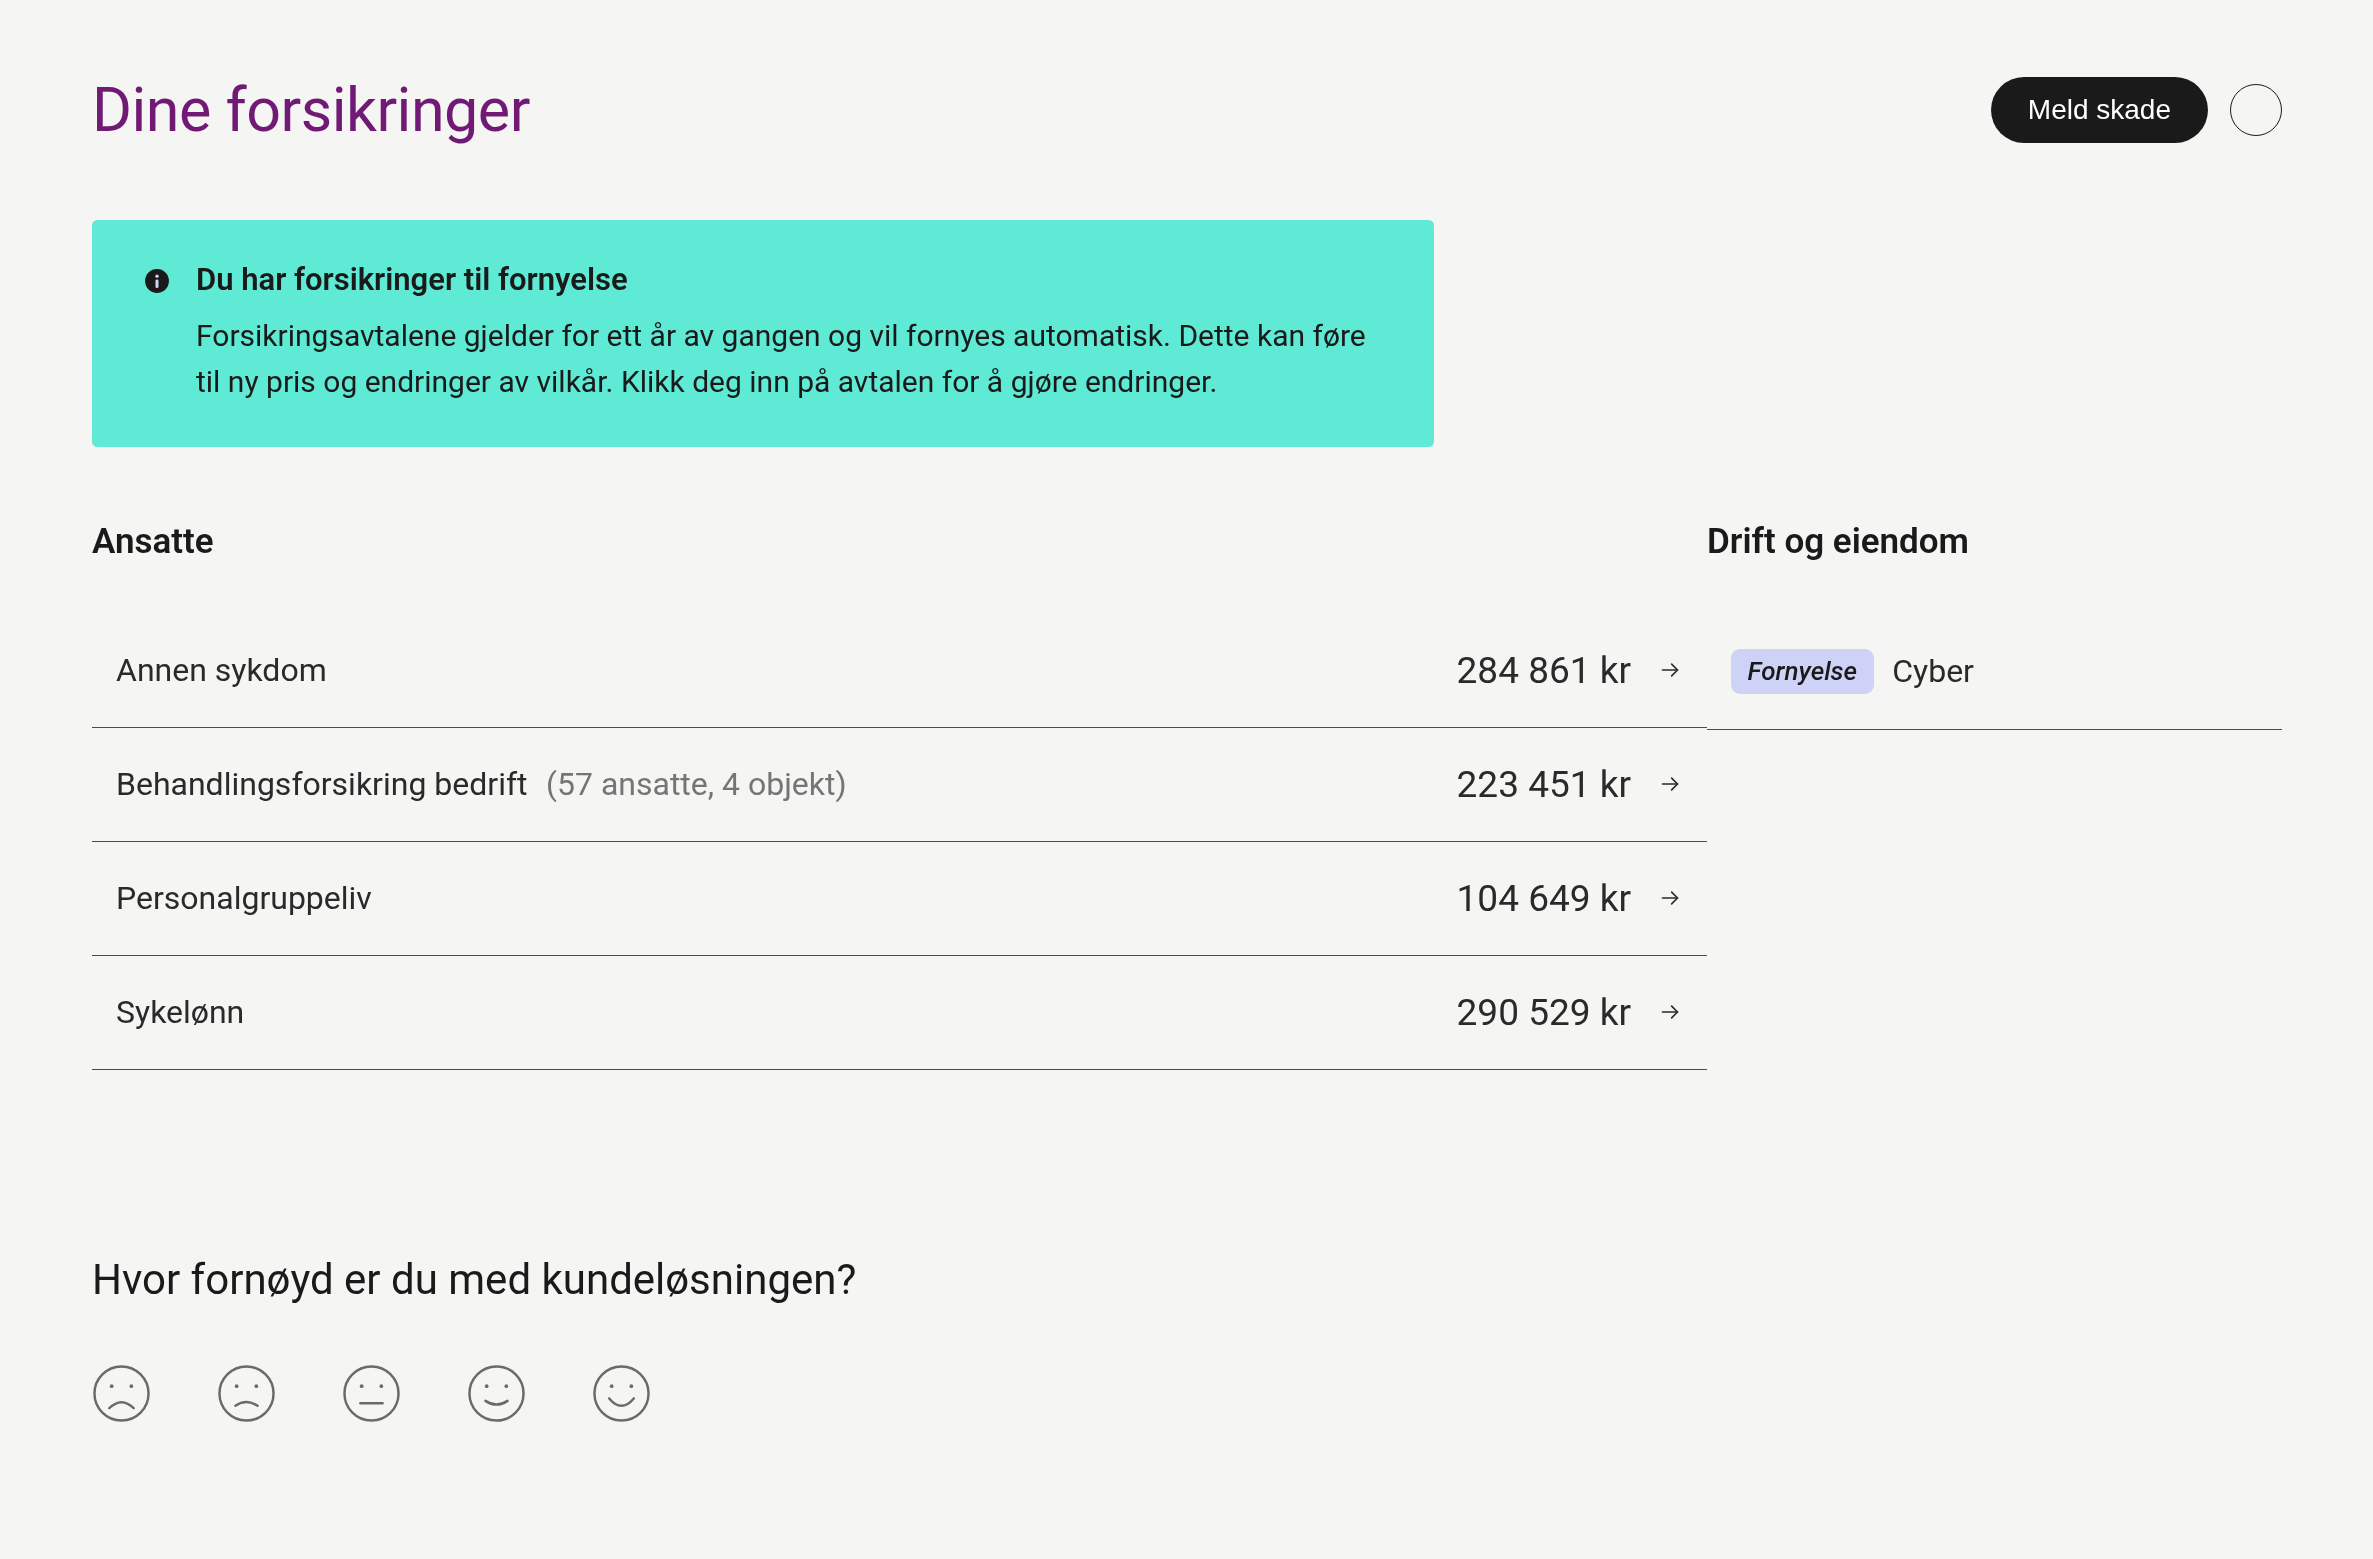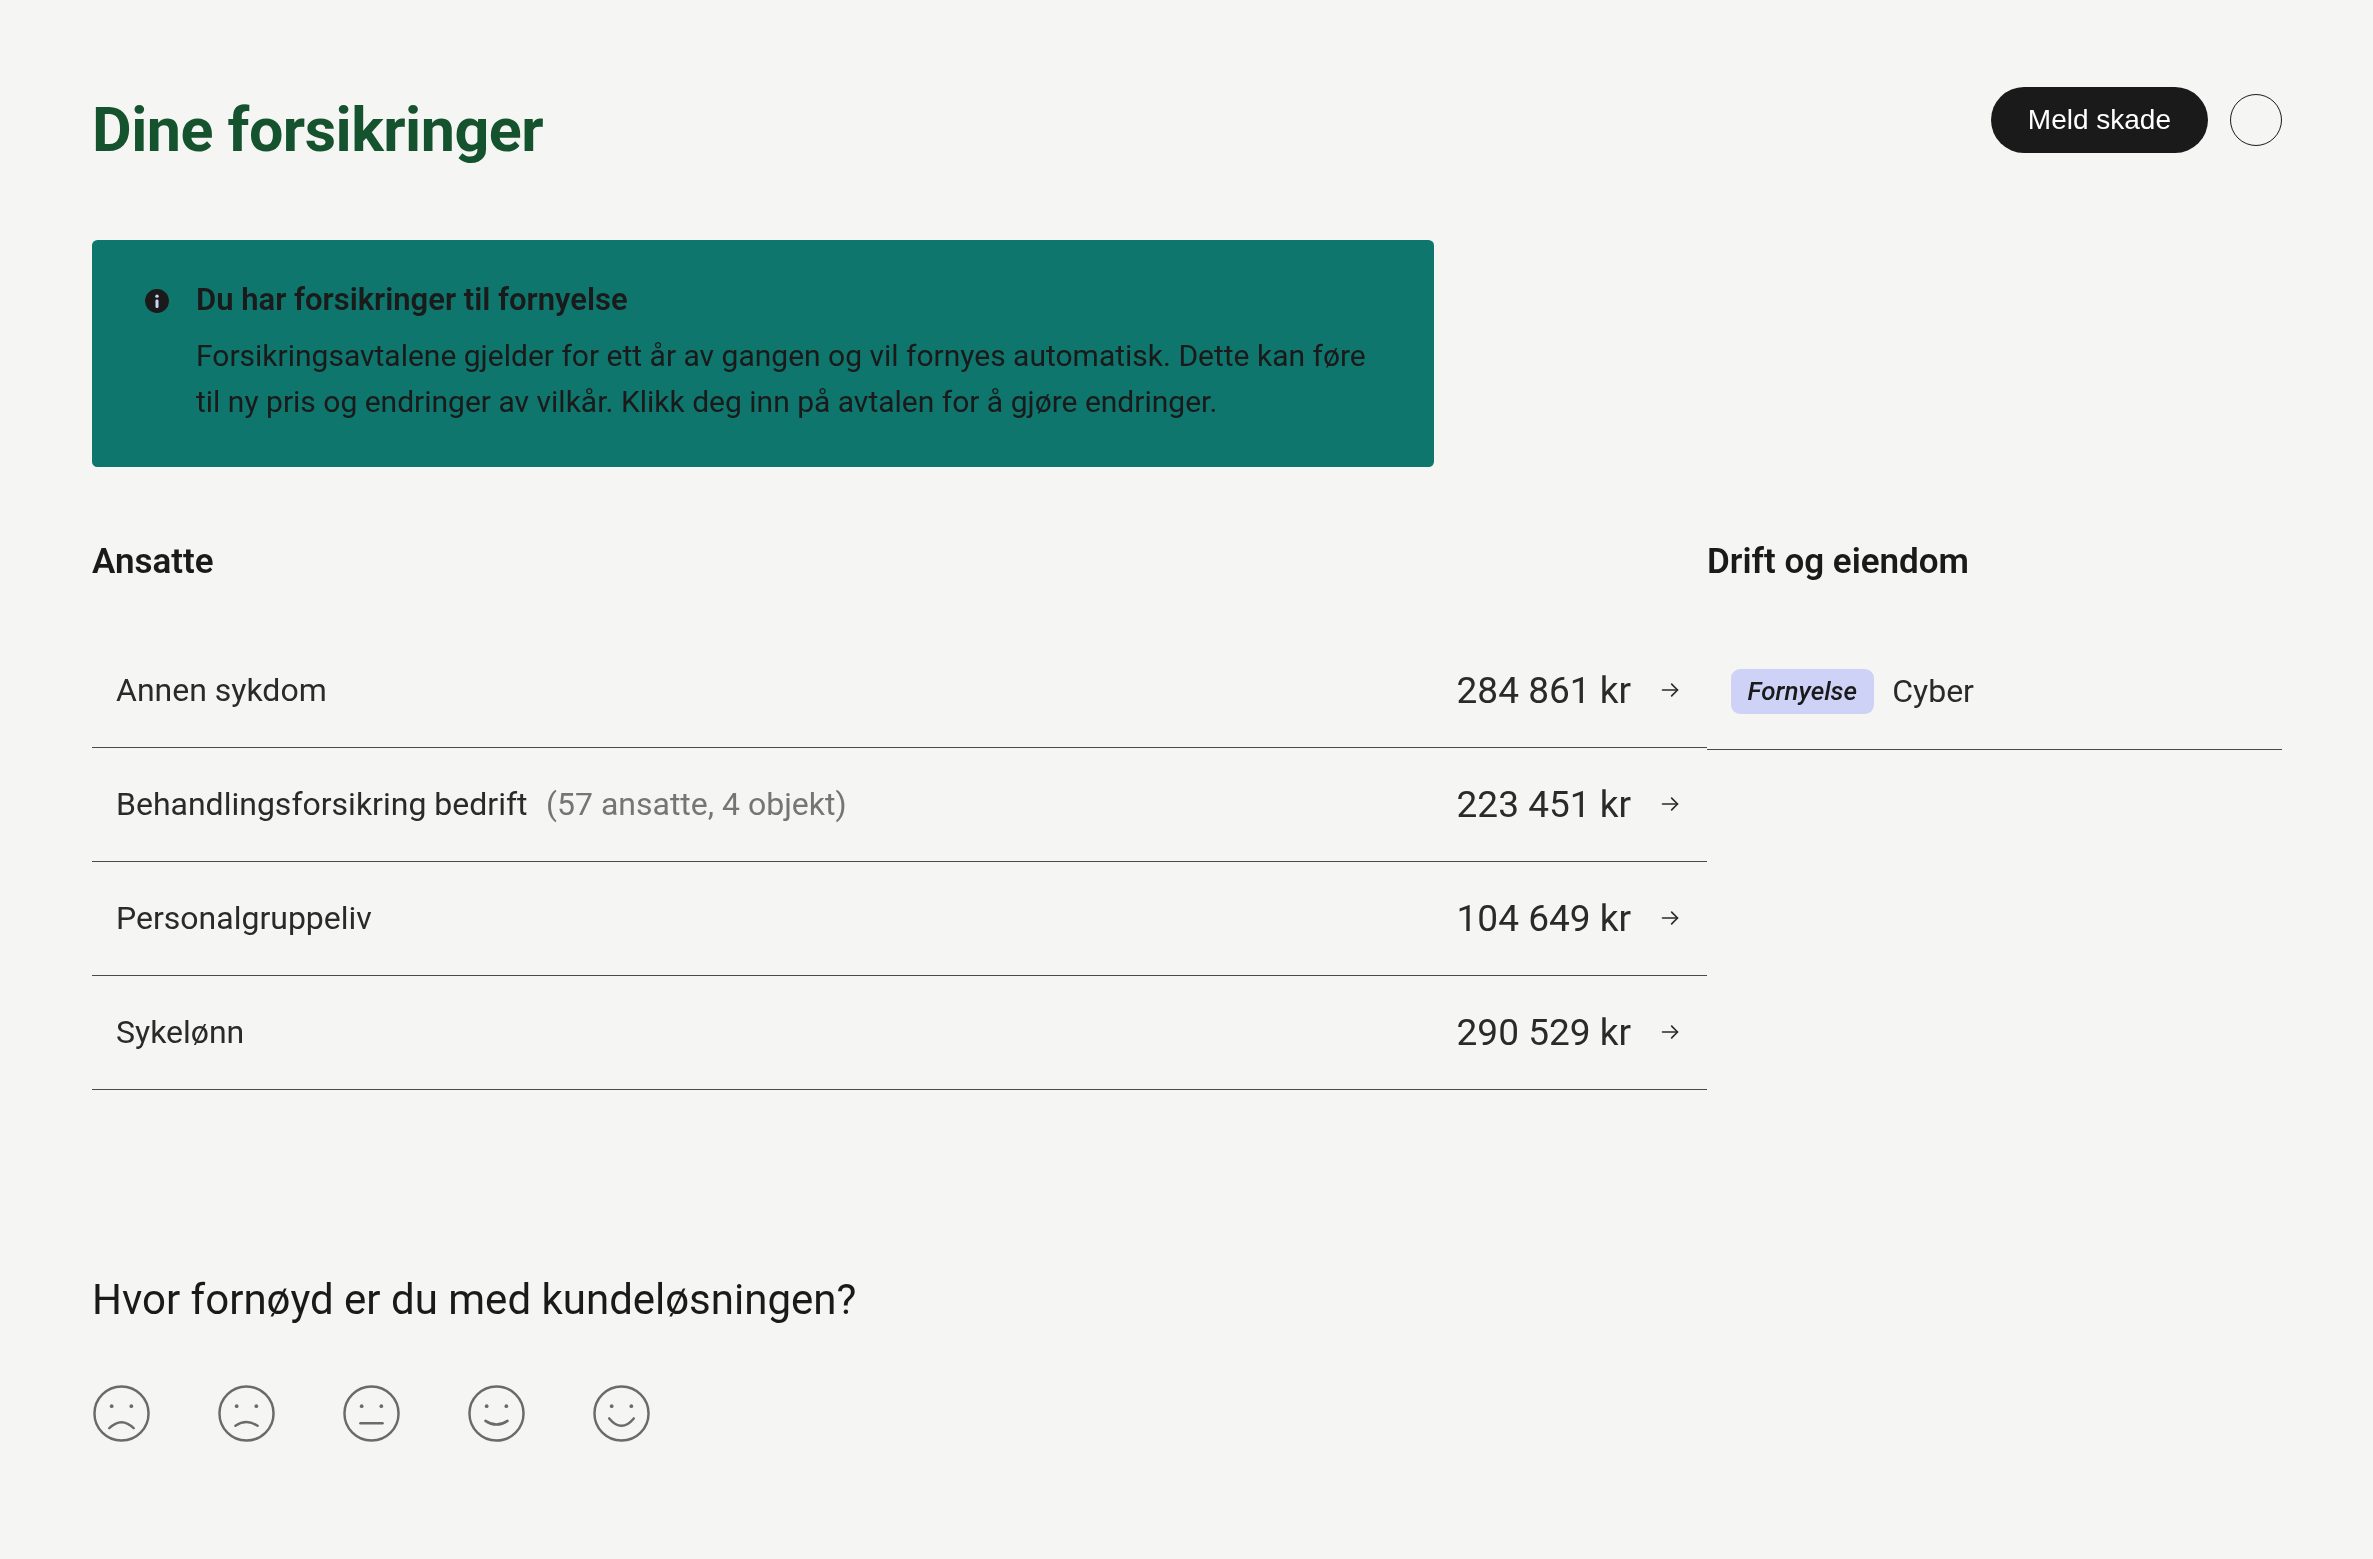--- a/index.html
+++ b/index.html
@@ -19,24 +19,23 @@
     padding: 74px 92px 55px 92px;
   }
   .header-row {
     display: flex;
     justify-content: space-between;
     align-items: center;
     margin-bottom: 74px;
   }
   .page-title {
     font-size: 61px;
-    font-weight: 700;
+    font-weight: 400;
     letter-spacing: -0.5px;
-    color: #14532d;
-    margin-top: 20px;
+    color: #701a75;
   }
   .header-actions {
     display: flex;
     align-items: center;
     gap: 22px;
   }
   .btn-primary {
     background: #1a1a1a;
     color: #fff;
     border: none;
@@ -48,21 +47,21 @@
   }
   .btn-round-partial {
     width: 52px;
     height: 52px;
     border-radius: 922px;
     border: 1.4px solid #1a1a1a;
     background: transparent;
     cursor: pointer;
   }
   .alert {
-    background: #0f766e;
+    background: #5eead4;
     border-radius: 5.5px;
     padding: 41px 52px;
     display: flex;
     gap: 26px;
     max-width: 1342px;
     margin-bottom: 74px;
   }
   .alert-icon {
     flex-shrink: 0;
     width: 26px;

